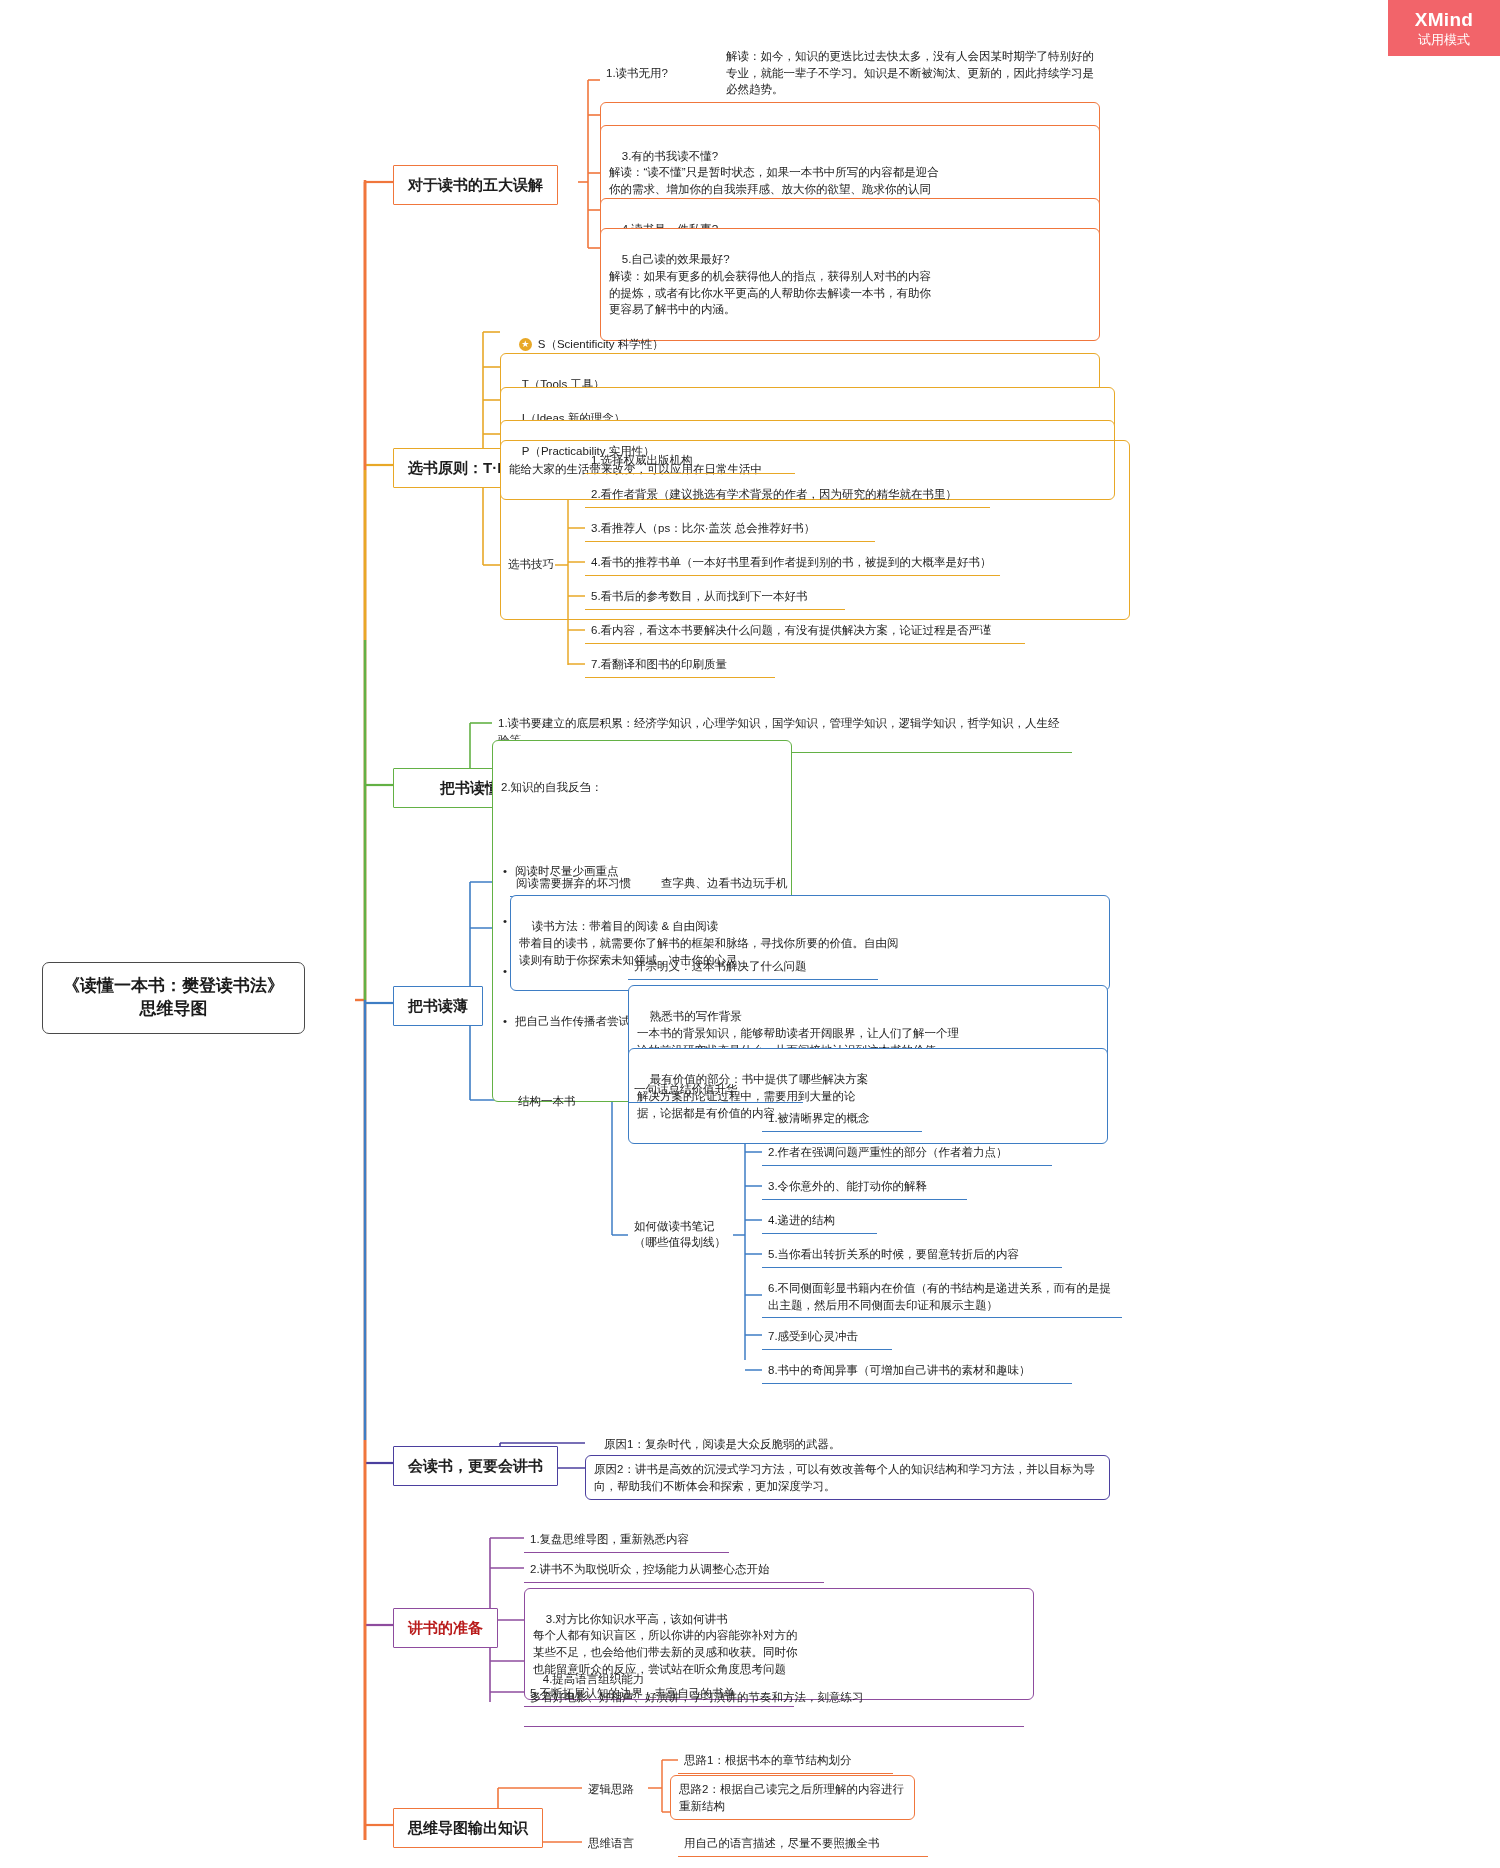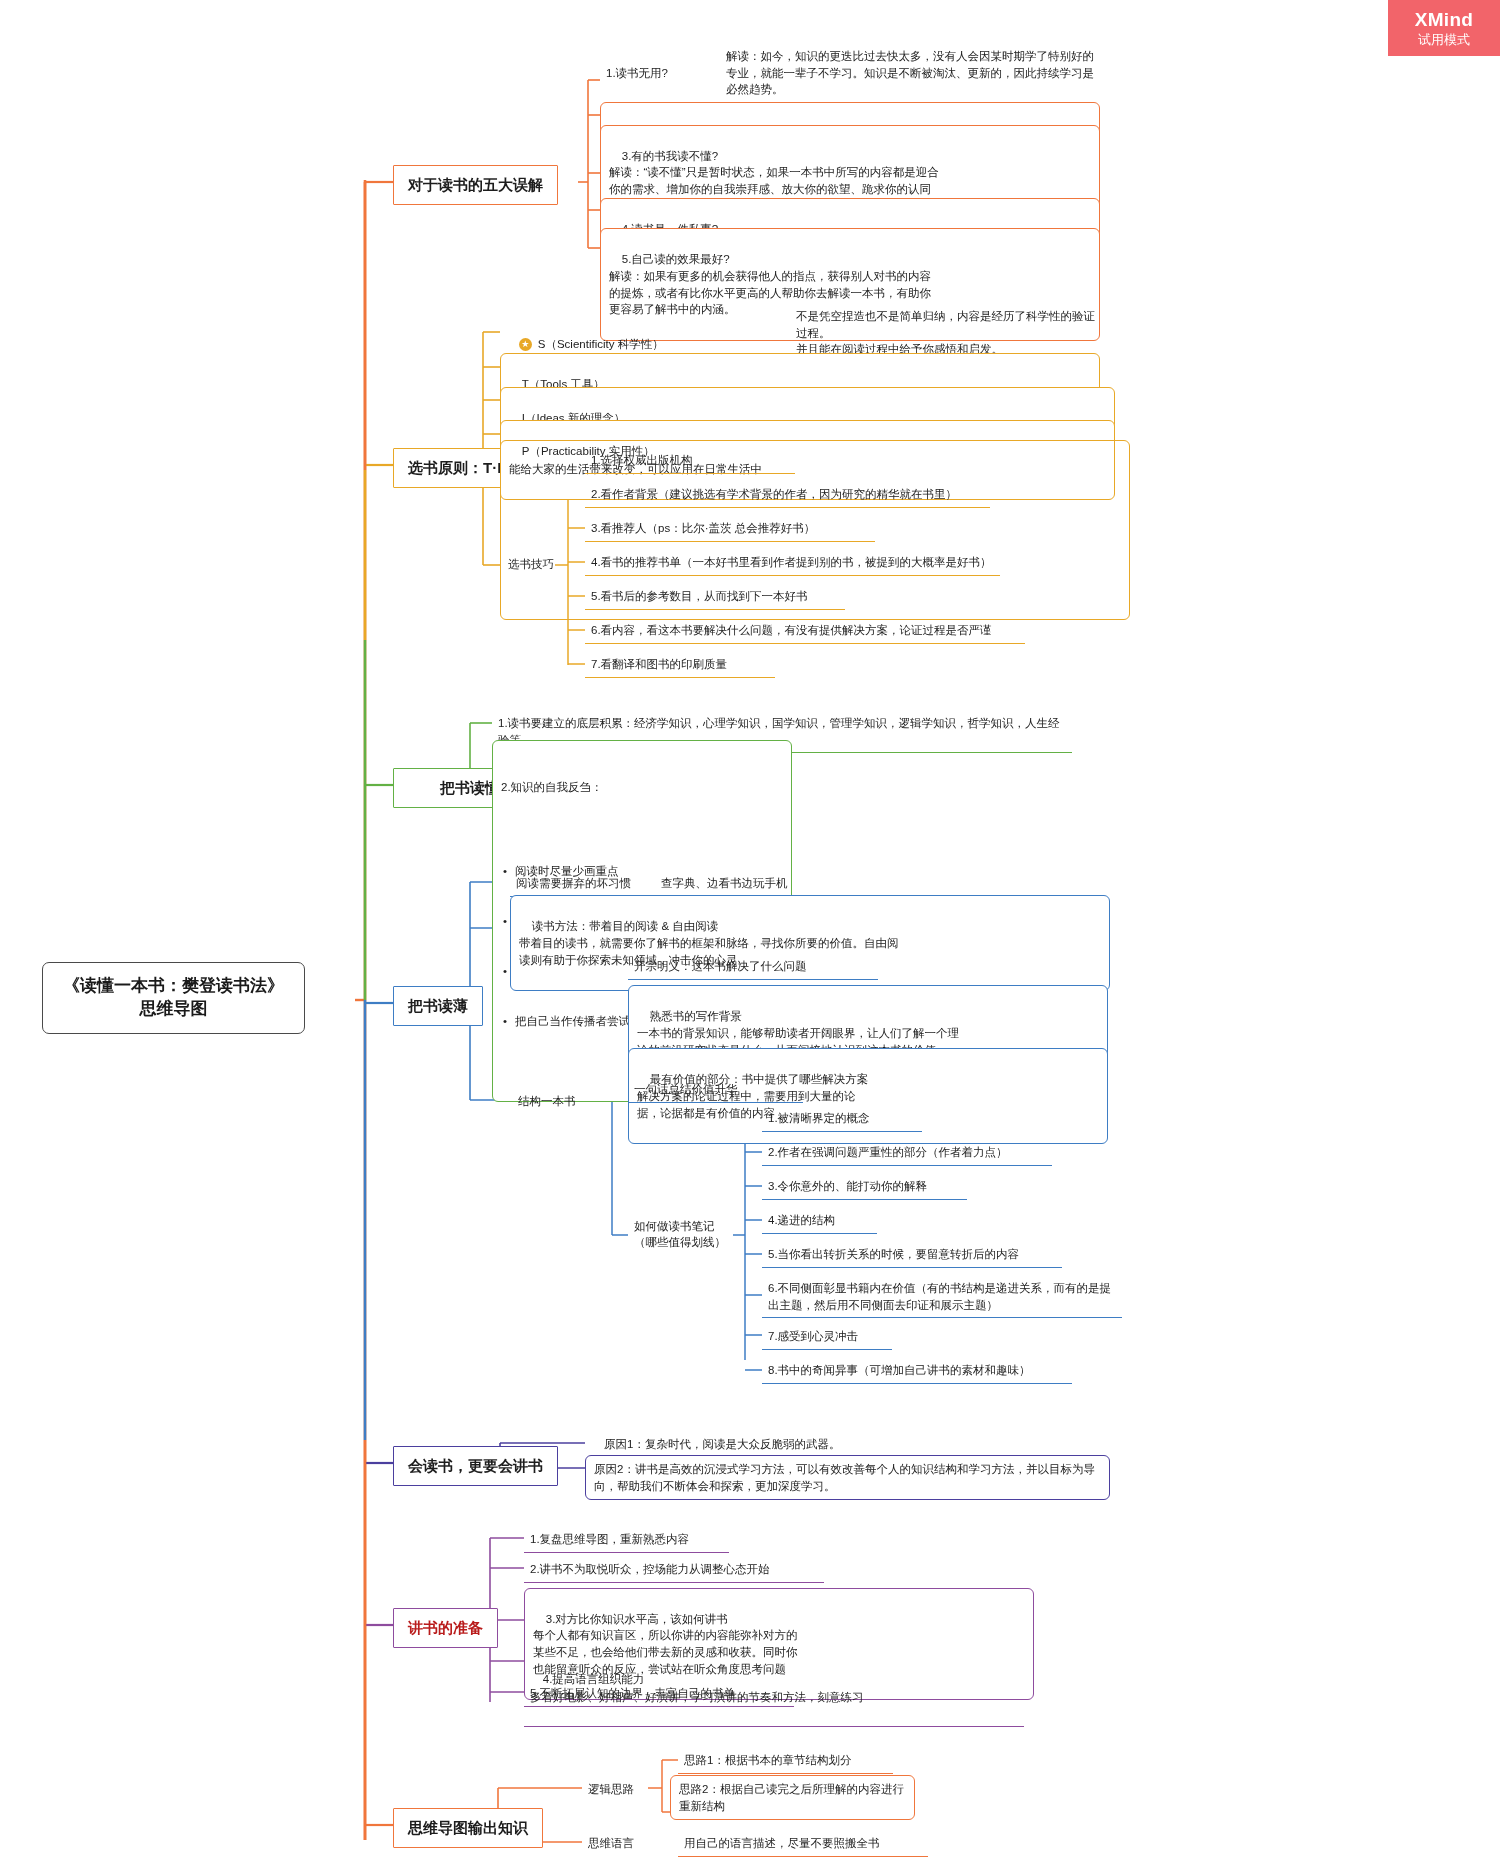--- a/index.html
+++ b/index.html
@@ -252,22 +252,20 @@
 
   <div class="node boxed c-orange" style="left:600px; top:228px; width:500px;">
     <span class="label-cell" style="width:145px; vertical-align:middle;">5.自己读的效果最好?</span><span class="label-cell" style="width:330px;">解读：如果有更多的机会获得他人的指点，获得别人对书的内容的提炼，或者有比你水平更高的人帮助你去解读一本书，有助你更容易了解书中的内涵。</span>
   </div>
 
   <div class="node main m-yellow" style="left:393px; top:448px;">选书原则：T·I·P·S</div>
 
   <div class="node plain" style="left:500px; top:316px; width:190px;">
     <span class="star-icon">★</span><span class="label-cell">S（Scientificity 科学性）</span>
   </div>
-  <div class="node plain" style="left:790px; top:305px; width:320px;">不是凭空捏造也不是简单归纳，内容是经历了科学性的验证过程。
-并且能在阅读过程中给予你感悟和启发。</div>
 
   <div class="node boxed c-yellow" style="left:500px; top:353px; width:600px;">
     <span class="label-cell" style="width:125px;">T（Tools 工具）</span><span class="label-cell" style="width:450px;">能够从书本中提炼出有效的工具（例如《番茄工作法》、《非暴力沟通》）</span>
   </div>
 
   <div class="node boxed c-yellow" style="left:500px; top:387px; width:615px;">
     <span class="label-cell" style="width:140px;">I（Ideas 新的理念）</span><span class="label-cell" style="width:450px;">作者能从书中带出新的理念、新的发现、新的想法</span>
   </div>
 
   <div class="node boxed c-yellow" style="left:500px; top:420px; width:615px;">

